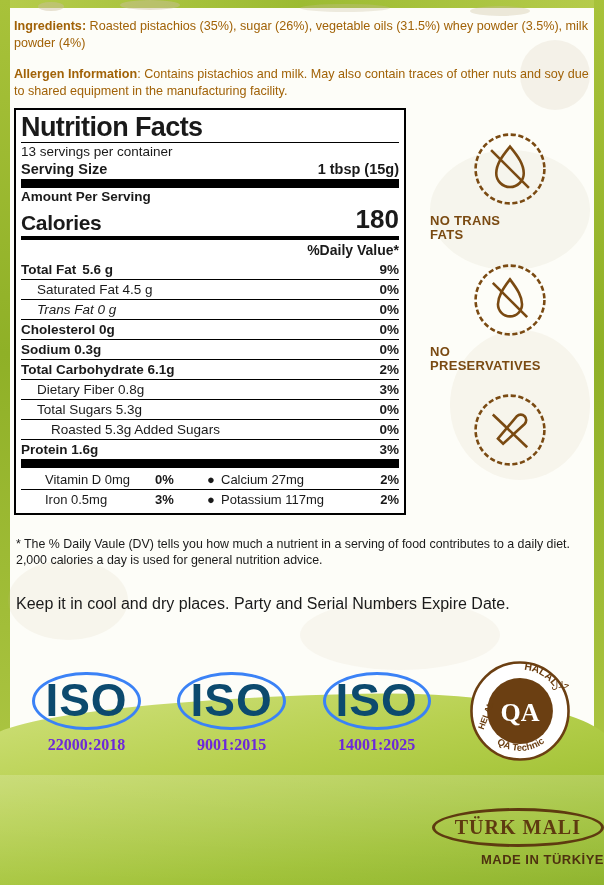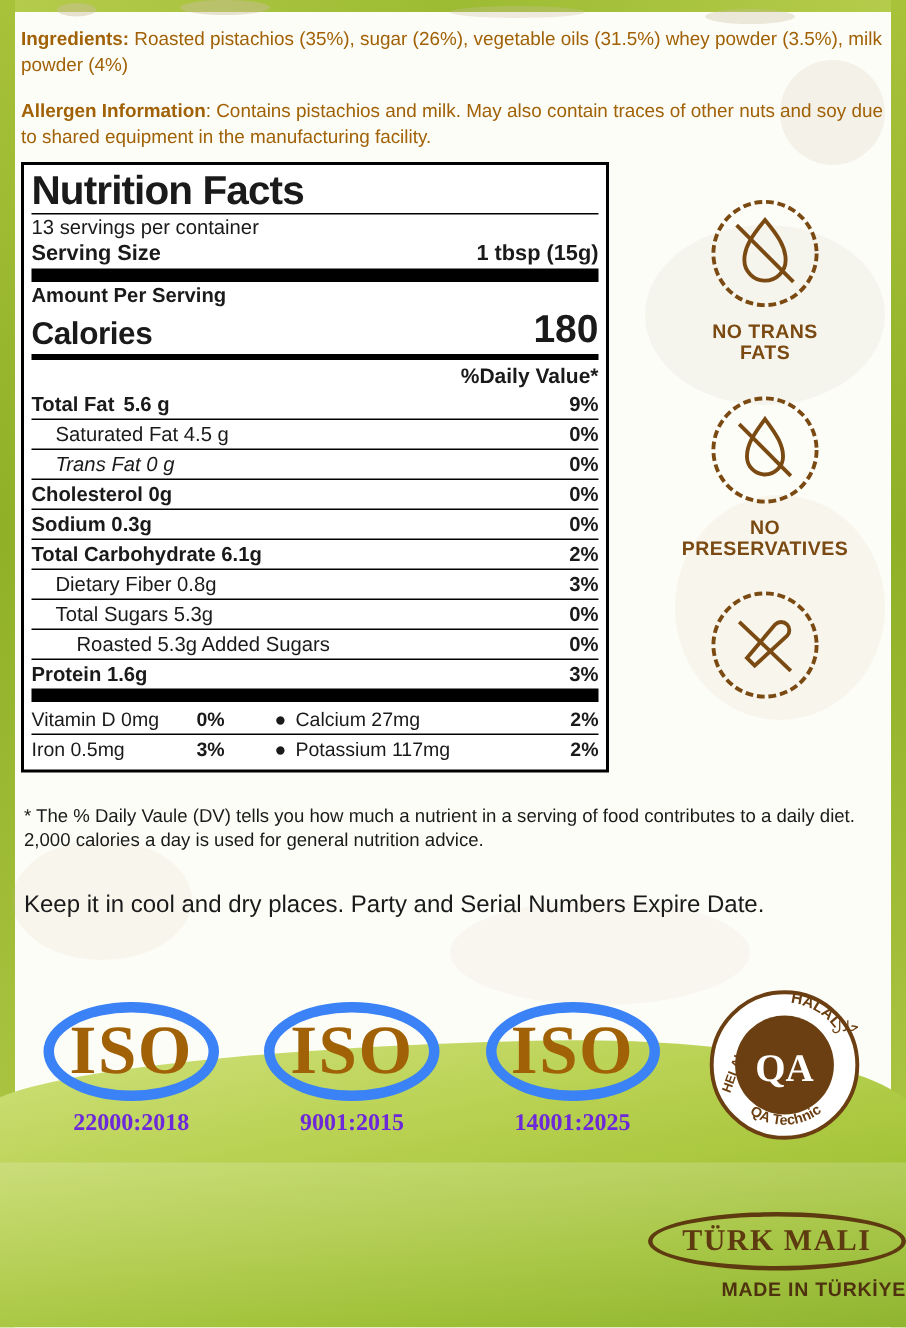--- a/index.html
+++ b/index.html
@@ -142,32 +142,32 @@
     border-top: 9px solid #000;
     padding-top: 2px;
   }
   .vit-row {
     display: flex;
     align-items: center;
     font-size: 13px;
     padding: 2px 0 2px 0;
   }
   .vit-row + .vit-row { border-top: 1px solid #000; }
-  .vit-cellA { width: 110px; }
+  .vit-cellA { width: 110px; margin-left: 24px; }
   .vit-dvA { width: 46px; font-weight: bold; }
   .dot { width: 20px; text-align: center; }
   .vit-cellB { flex: 1; }
   .vit-dvB { font-weight: bold; text-align: right; }
 
   
   .badges {
     flex: 1;
     padding-left: 24px;
     padding-top: 18px;
-    text-align: center;
+    text-align: left;
   }
   .badge { margin-bottom: 14px; }
   .badge-label {
     color: #7a4a12;
     font-weight: bold;
     font-size: 13px;
     line-height: 1.1;
     letter-spacing: .3px;
     margin-top: 2px;
   }
@@ -214,27 +214,27 @@
     display: flex;
     align-items: center;
     justify-content: space-around;
     padding: 0 14px;
   }
   .iso {
     text-align: center;
     color: #6b3f12;
   }
   .iso-word {
-    font-family: Liberation Serif, serif;
+    font-family: Liberation Sans, sans-serif;
     font-weight: bold;
     font-size: 46px;
     line-height: 1;
     letter-spacing: 1px;
-    color: #a16207;
-    border: 7px solid #3b82f6;
+    color: #0c4a6e;
+    border: 3px solid #3b82f6;
     border-radius: 50%;
     padding: 2px 10px 4px 10px;
     display: inline-block;
   }
   .iso-num {
     font-family: "Liberation Serif", serif;
     font-weight: bold;
     font-size: 16px;
     margin-top: 6px;
     color: #6d28d9;

